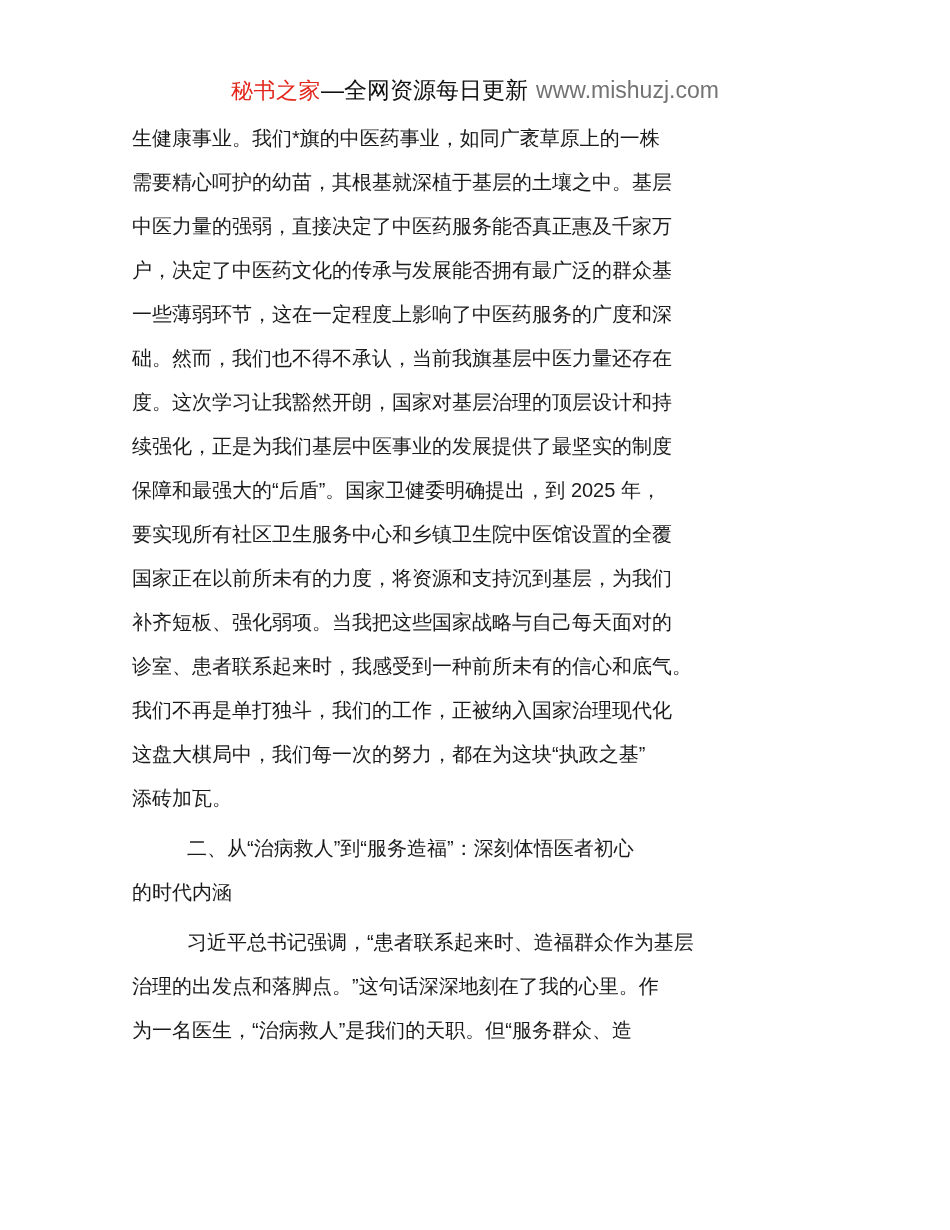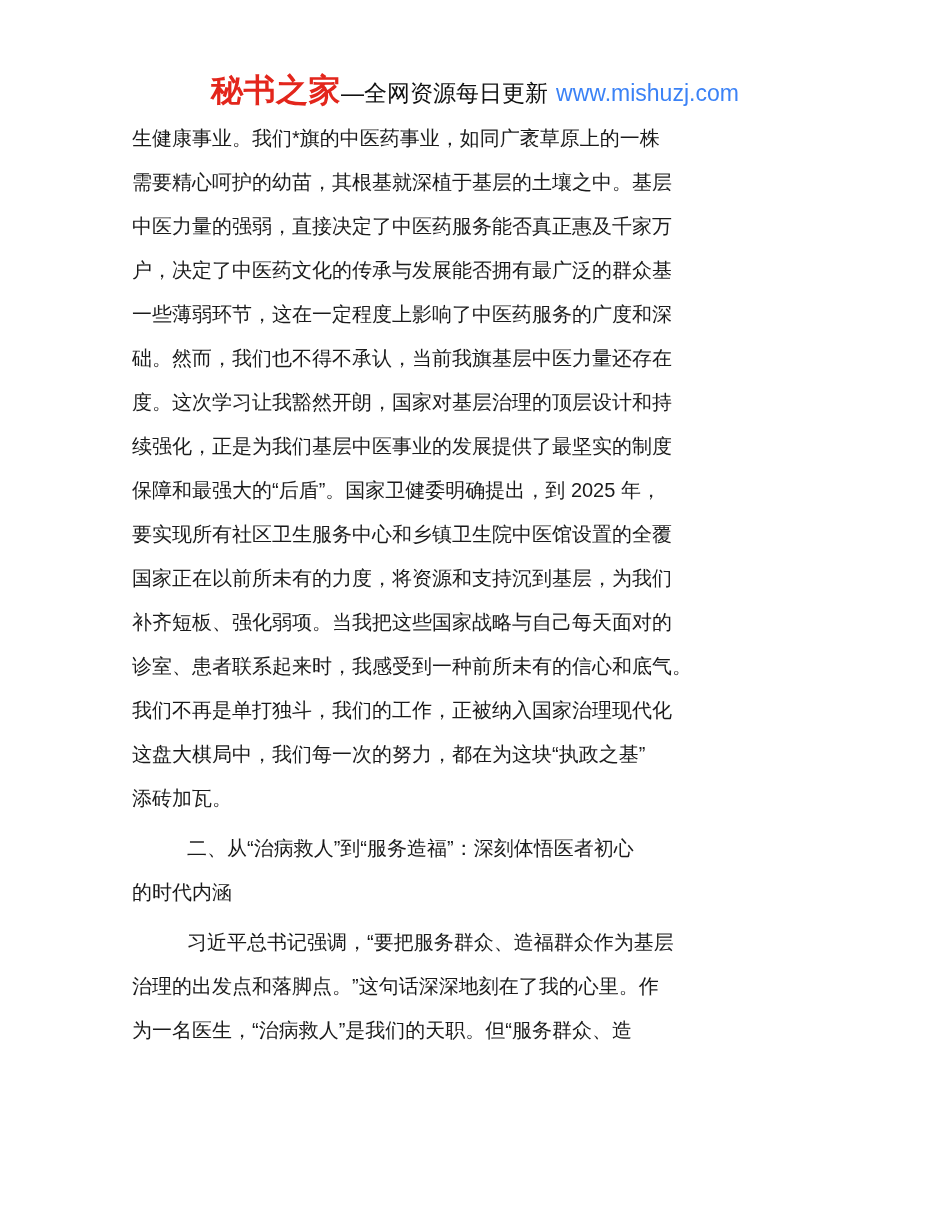--- a/index.html
+++ b/index.html
@@ -20,22 +20,22 @@
     top: 74px;
     left: 0;
     width: 100%;
     text-align: center;
     font-size: 23px;
     line-height: 32px;
     white-space: nowrap;
     color: #111111;
   }
   .site-name {
-    font-size: 32px;
-    font-weight: bold;
+    font-size: 22px;
+    font-weight: normal;
     letter-spacing: 0.5px;
   }
   .site-tagline {
     margin-right: 8px;
   }
   .site-url {
     text-decoration: none;
     cursor: pointer;
   }
   .document-body {
@@ -60,21 +60,21 @@
   .line.indent {
     padding-left: 55px;
   }
 </style>
 </head>
 <body>
 
 <div class="page">
 
   <div class="site-header">
-    <span class="site-name" style="color: rgb(227, 38, 28);">秘书之家</span><span class="site-tagline">—全网资源每日更新</span><a class="site-url" style="color: #3b82f6;">www.mishuzj.com</a>
+    <span class="site-name" style="color: rgb(227, 38, 28);">秘书之家</span><span class="site-tagline">—全网资源每日更新</span><a class="site-url" style="color: #737373;">www.mishuzj.com</a>
   </div>
 
   <div class="document-body">
       <div class="para body">
         <div class="line">生健康事业。我们*旗的中医药事业，如同广袤草原上的一株</div>
         <div class="line">需要精心呵护的幼苗，其根基就深植于基层的土壤之中。基层</div>
         <div class="line">中医力量的强弱，直接决定了中医药服务能否真正惠及千家万</div>
         <div class="line">户，决定了中医药文化的传承与发展能否拥有最广泛的群众基</div>
         <div class="line">一些薄弱环节，这在一定程度上影响了中医药服务的广度和深</div>
         <div class="line">础。然而，我们也不得不承认，当前我旗基层中医力量还存在</div>
@@ -87,19 +87,19 @@
         <div class="line">诊室、患者联系起来时，我感受到一种前所未有的信心和底气。</div>
         <div class="line">我们不再是单打独斗，我们的工作，正被纳入国家治理现代化</div>
         <div class="line">这盘大棋局中，我们每一次的努力，都在为这块“执政之基”</div>
         <div class="line">添砖加瓦。</div>
       </div>
       <div class="para heading">
         <div class="line indent">二、从“治病救人”到“服务造福”：深刻体悟医者初心</div>
         <div class="line">的时代内涵</div>
       </div>
       <div class="para body">
-        <div class="line indent">习近平总书记强调，“要把服务群众、造福群众作为基层</div>
+        <div class="line indent">习近平总书记强调，“患者联系起来时、造福群众作为基层</div>
         <div class="line">治理的出发点和落脚点。”这句话深深地刻在了我的心里。作</div>
         <div class="line">为一名医生，“治病救人”是我们的天职。但“服务群众、造</div>
       </div>
     </div>
 
 </div>
 
 </body></html>

